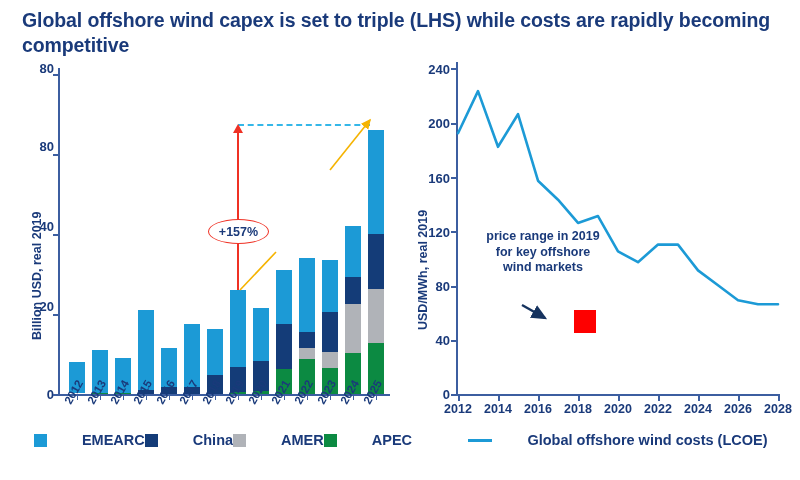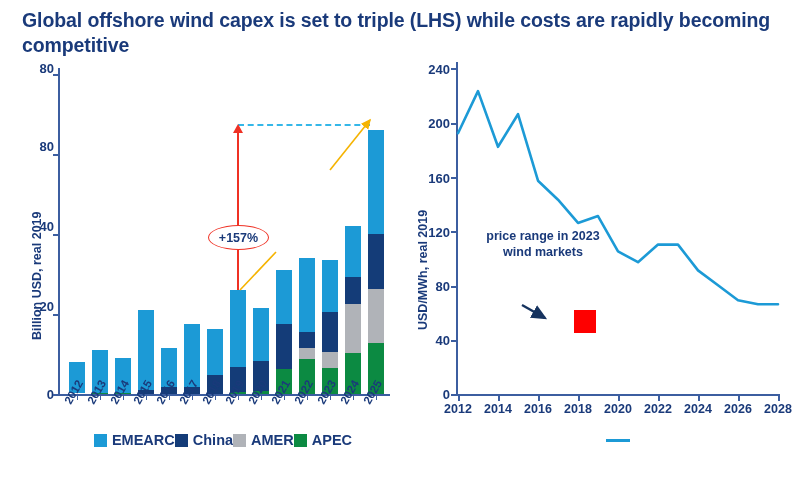--- a/index.html
+++ b/index.html
@@ -66,21 +66,21 @@
 
   
   .anno-text{
     position:absolute;font-size:12.5px;font-weight:bold;color:#1a3a7a;
     line-height:1.25;text-align:center;white-space:nowrap;
   }
   .redbox{position:absolute;background:#fe0000;}
 
   
   .legend{position:absolute;display:flex;align-items:center;}
-  .legend-item{display:flex;align-items:center;}
+  .legend-item{display:flex;align-items:center;gap:30px;}
   .swatch{width:13px;height:13px;display:inline-block;}
   .legend-label{
     font-size:14.5px;font-weight:bold;color:#1a3a7a;margin-left:5px;
     white-space:nowrap;
   }
   .legend-line{width:24px;height:3px;background:#1c9ad6;display:inline-block;}
 
   .source{
     position:absolute;left:28px;top:455px;
     font-size:11.5px;color:#8a8d91;font-weight:normal;white-space:nowrap;
@@ -224,21 +224,21 @@
     <div class="xtick-rot" style="left:292px;top:400px;">2022</div>
     <div class="xtick-rot" style="left:315px;top:400px;">2023</div>
     <div class="xtick-rot" style="left:338px;top:400px;">2024</div>
     <div class="xtick-rot" style="left:361px;top:400px;">2025</div>
 
     <div class="dashline" style="left:238px;top:124px;width:132px;"></div>
 
     <div class="redarrow-stem" style="left:237px;top:131px;height:159px;"></div>
     <div class="redarrow-head-up" style="left:233px;top:124px;"></div>
 
-    <div class="pct-bubble" style="left:208px;top:225px;width:59px;height:23px;">+157%</div>
+    <div class="pct-bubble" style="left:208px;top:219px;width:59px;height:23px;">+157%</div>
 
     <svg style="position:absolute;left:0;top:0;width:400px;height:480px;pointer-events:none;">
       <defs>
         <marker id="goldhead" markerWidth="7" markerHeight="7" refX="5.5" refY="3" orient="auto">
           <path d="M0,0 L6.5,3 L0,6 z" fill="#f5b301"></path>
         </marker>
       </defs>
       <line x1="240" y1="290" x2="276" y2="252" stroke="#f5b301" stroke-width="1.6"></line>
       <line x1="330" y1="170" x2="370" y2="120" stroke="#f5b301" stroke-width="1.6" marker-end="url(#goldhead)"></line>
     </svg>
@@ -305,36 +305,38 @@
     <div class="xtick-flat" style="left:238px;top:402px;width:40px;">2022</div>
     <div class="xtick-flat" style="left:278px;top:402px;width:40px;">2024</div>
     <div class="xtick-flat" style="left:318px;top:402px;width:40px;">2026</div>
     <div class="xtick-flat" style="left:358px;top:402px;width:40px;">2028</div>
 
     <svg style="position:absolute;left:0;top:0;width:400px;height:480px;pointer-events:none;">
       <polyline points="58,133.2 78,91.1 98,146.8 118,114.2 138,180.7 158,199.7 178,222.9 198,216.1 218,251.4 238,262.2 258,244.6 278,244.6 298,270.4 318,285.3 338,300.2 358,304.3 378,304.3" fill="none" stroke="#1c9ad6" stroke-width="2.6" stroke-linejoin="round" stroke-linecap="round"></polyline>
     </svg>
 
     <div class="anno-text" style="left:68px;top:229px;width:150px;">
-      <div>price range in 2023</div>
+      <div>price range in 2019</div>
+      <div>for  key offshore</div>
       <div>wind markets</div>
     </div>
 
     <svg style="position:absolute;left:0;top:0;width:400px;height:480px;pointer-events:none;">
       <defs>
         <marker id="navyhead" markerWidth="7" markerHeight="7" refX="5.5" refY="3" orient="auto">
           <path d="M0,0 L6.5,3 L0,6 z" fill="#16335f"></path>
         </marker>
       </defs>
       <line x1="122" y1="305" x2="145" y2="318" stroke="#16335f" stroke-width="2.4" marker-end="url(#navyhead)"></line>
     </svg>
 
     <div class="redbox" style="left:174px;top:309.8px;width:22px;height:23.1px;"></div>
 
     <div class="legend" style="left:56px;top:430px;width:324px;height:20px;justify-content:center;">
       <div class="legend-item">
         <span class="legend-line"></span>
+        <span class="legend-label">Global offshore wind costs (LCOE)</span>
       </div>
     </div>
   </div>
 
 
 </div>
 
 </body></html>

